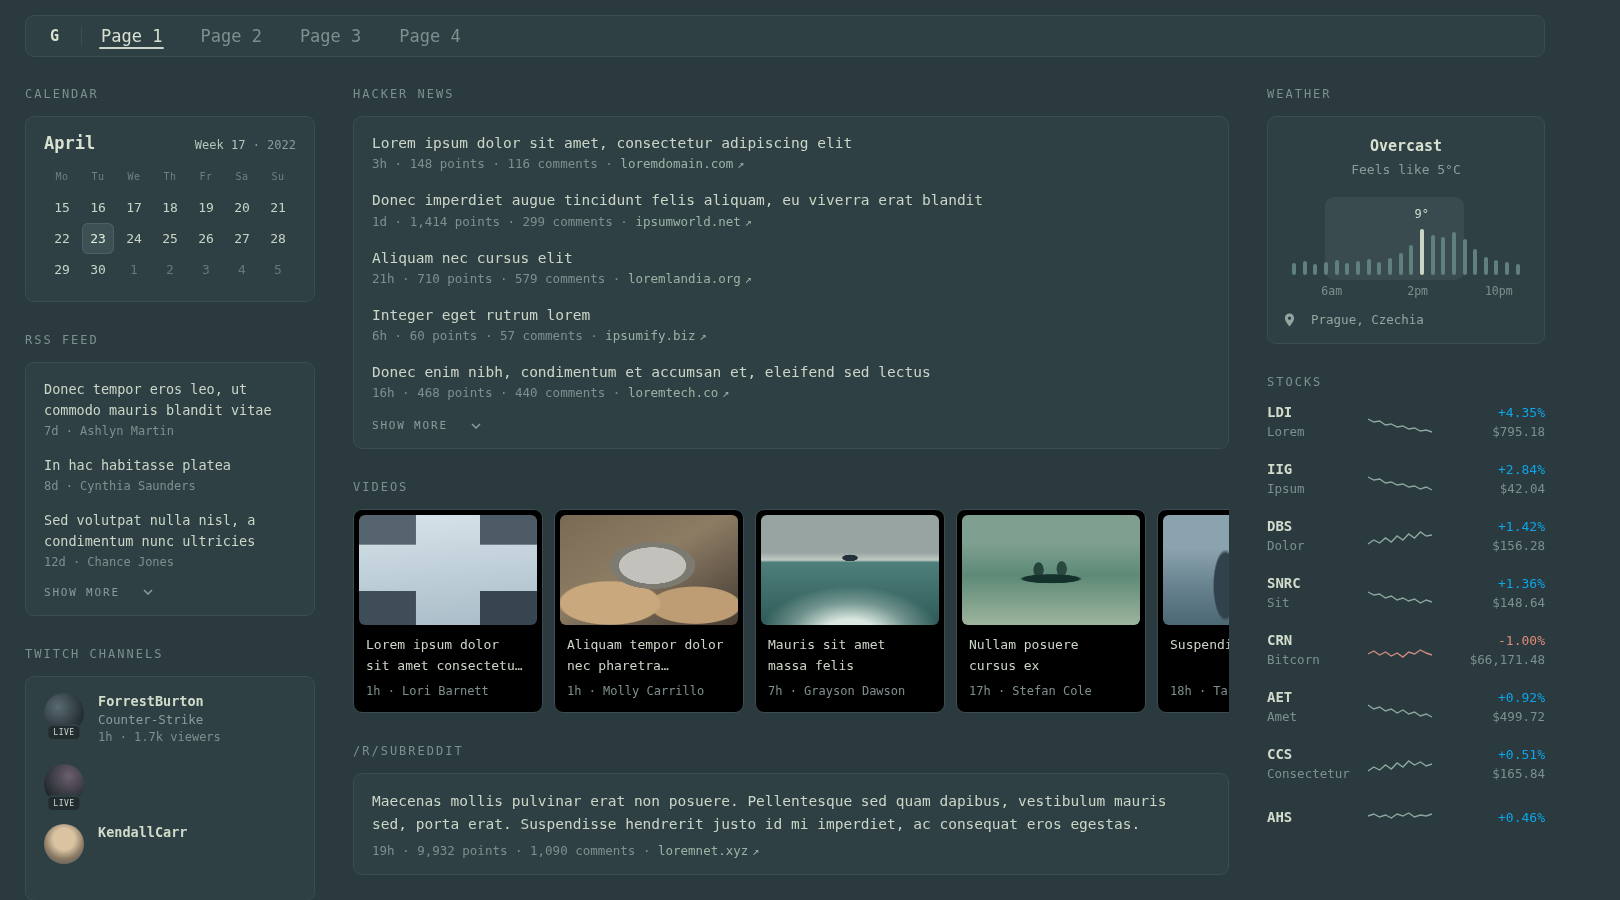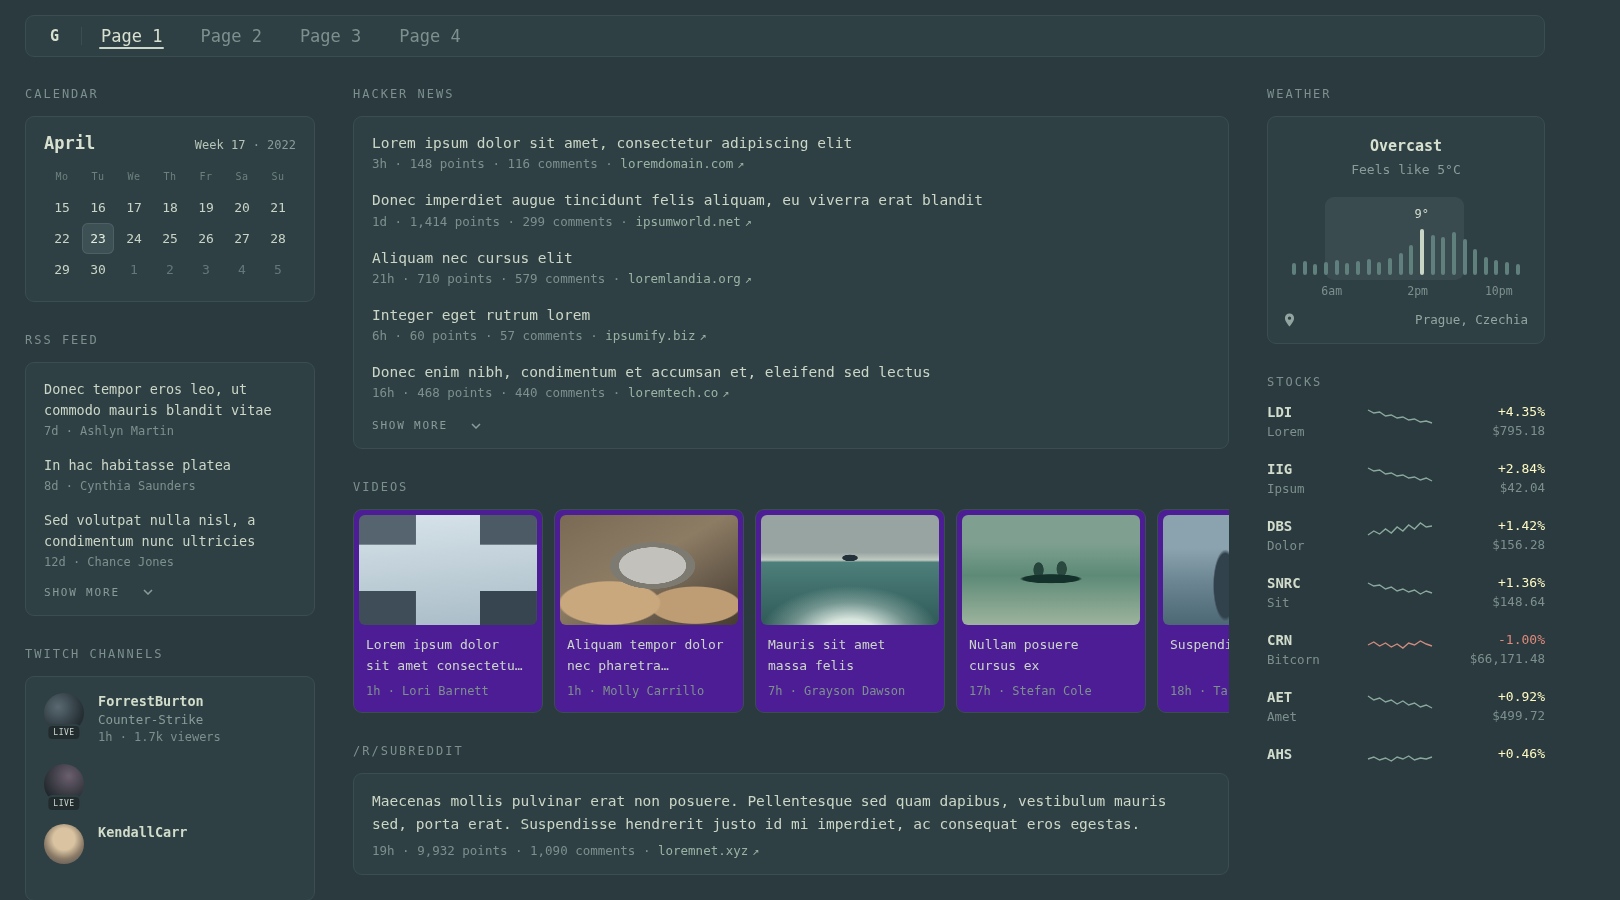--- a/index.html
+++ b/index.html
@@ -67,21 +67,21 @@
   .hn-item{margin-bottom:19px}
   .hn-title{display:block;font-size:14.5px;line-height:1.4;color:#ccd6c7}
   .hn-meta{font-size:12.5px;color:#7d908e;margin-top:3px}
   .domain{color:#9bb3a4}
   .ext{color:#9bb3a4;margin-left:4px;font-size:12px}
   .sr-text{display:block;font-size:14.5px;line-height:1.55;color:#ccd6c7}
   .sr-item .hn-meta{margin-top:8px}
 
   
   .vid-row{display:flex;gap:11px;overflow:hidden}
-  .vid-card{flex:0 0 190px;background:#4c1d95;border:1px solid #3b4d51;border-radius:9px;padding:5px;display:flex;flex-direction:column}
+  .vid-card{flex:0 0 190px;background:#000000;border:1px solid #3b4d51;border-radius:9px;padding:5px;display:flex;flex-direction:column}
   .thumb{height:110px;border-radius:6px;margin-bottom:10px}
   .vid-title{font-size:13px;line-height:1.55;color:#ccd6c7;margin:0 7px;min-height:41px;
     display:-webkit-box;-webkit-line-clamp:2;-webkit-box-orient:vertical;overflow:hidden}
   .vid-meta{font-size:12px;color:#7d908e;margin:8px 7px 9px}
 
   .t1{background:
     linear-gradient(#55646e,#55646e) left top/32% 27% no-repeat,
     linear-gradient(#4b5a64,#4b5a64) right top/32% 27% no-repeat,
     linear-gradient(#3e4d57,#3e4d57) left bottom/32% 31% no-repeat,
     linear-gradient(#36454f,#36454f) right bottom/32% 31% no-repeat,
@@ -109,34 +109,34 @@
   .weather-card{text-align:center;padding:20px 16px 16px}
   .w-cond{font-size:15px;font-weight:bold;color:#d8e0d0}
   .w-feels{font-size:13px;color:#8a9c99;margin-top:7px}
   .w-chart{position:relative;height:72px;margin:26px 6px 0;display:flex;align-items:flex-end;justify-content:space-between;padding:0 2px}
   .w-high{position:absolute;left:15%;width:60%;top:-6px;bottom:-5px;background:rgba(212,222,206,.07);border-radius:9px}
   .wbar{position:relative;width:4px;border-radius:2px;background:#5f807c}
   .wbar.max{background:#c9d5c5}
   .w-temp{position:absolute;transform:translateX(-50%);font-size:12px;color:#d3dccd;z-index:2}
   .w-times{position:relative;height:15px;margin:9px 6px 0;font-size:11.5px;color:#7d908e}
   .w-times span{position:absolute;transform:translateX(-50%);top:0}
-  .w-loc{display:flex;align-items:center;justify-content:space-between;gap:2px;font-size:12.5px;color:#93a5a0;margin-top:13px}
+  .w-loc{display:flex;align-items:center;justify-content:flex-start;gap:16px;font-size:12.5px;color:#93a5a0;margin-top:13px}
   .w-loc svg{color:#93a5a0}
 
   
-  .stock-row{display:flex;align-items:flex-start;margin-bottom:22px}
+  .stock-row{display:flex;align-items:flex-end;margin-bottom:22px}
   .st-l{width:84px}
   .st-sym{font-size:14px;font-weight:bold;color:#d2dccc}
   .st-name{font-size:12.5px;color:#7d908e;margin-top:4px}
   .st-m{flex:1;display:flex;justify-content:center}
   .st-spark{color:#8aa89d}
   .st-spark.sneg{color:#cf8b7f}
   .st-r{width:96px;text-align:right}
   .st-chg{font-size:13px}
-  .st-chg.pos{color:#fef9c3}
+  .st-chg.pos{color:#0ea5e9}
   .st-chg.neg{color:#de8a7c}
   .st-price{font-size:12.5px;color:#7d908e;margin-top:4px}
 </style>
 </head>
 <body>
 
 <div class="page" data-interactable="false">
 
   <header class="topbar" data-interactable="false">
     <a class="logo" data-interactable="true">G</a>
@@ -463,20 +463,35 @@
                   <polyline points="2.0,7.0 7.8,11.0 13.6,9.0 19.5,13.0 25.3,11.0 31.1,15.0 36.9,12.0 42.7,16.0 48.5,14.0 54.4,18.0 60.2,16.0 66.0,19.0" fill="none" stroke="currentColor" stroke-width="1.4"></polyline>
                 </svg>
               </div>
               <div class="st-r" data-interactable="false">
                 <div class="st-chg pos" data-interactable="false">+0.92%</div>
                 <div class="st-price" data-interactable="false">$499.72</div>
               </div>
             </a>
             <a class="stock-row" data-interactable="true">
               <div class="st-l" data-interactable="false">
+                <div class="st-sym" data-interactable="false">CCS</div>
+                <div class="st-name" data-interactable="false">Consectetur</div>
+              </div>
+              <div class="st-m" data-interactable="false">
+                <svg width="68" height="26" class="st-spark" data-interactable="false">
+                  <polyline points="2.0,16.0 7.8,12.0 13.6,15.0 19.5,10.0 25.3,14.0 31.1,8.0 36.9,12.0 42.7,6.0 48.5,10.0 54.4,7.0 60.2,11.0 66.0,9.0" fill="none" stroke="currentColor" stroke-width="1.4"></polyline>
+                </svg>
+              </div>
+              <div class="st-r" data-interactable="false">
+                <div class="st-chg pos" data-interactable="false">+0.51%</div>
+                <div class="st-price" data-interactable="false">$165.84</div>
+              </div>
+            </a>
+            <a class="stock-row" data-interactable="true">
+              <div class="st-l" data-interactable="false">
                 <div class="st-sym" data-interactable="false">AHS</div>
                 <div class="st-name" data-interactable="false"></div>
               </div>
               <div class="st-m" data-interactable="false">
                 <svg width="68" height="26" class="st-spark" data-interactable="false">
                   <polyline points="2.0,13.0 7.8,11.0 13.6,14.0 19.5,12.0 25.3,15.0 31.1,11.0 36.9,13.0 42.7,10.0 48.5,14.0 54.4,12.0 60.2,13.0 66.0,11.0" fill="none" stroke="currentColor" stroke-width="1.4"></polyline>
                 </svg>
               </div>
               <div class="st-r" data-interactable="false">
                 <div class="st-chg pos" data-interactable="false">+0.46%</div>

